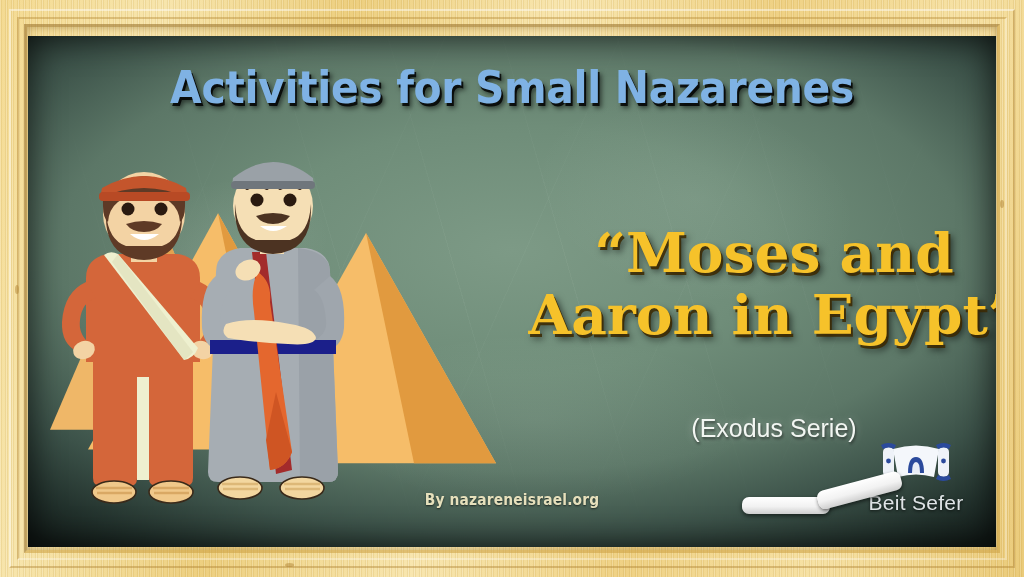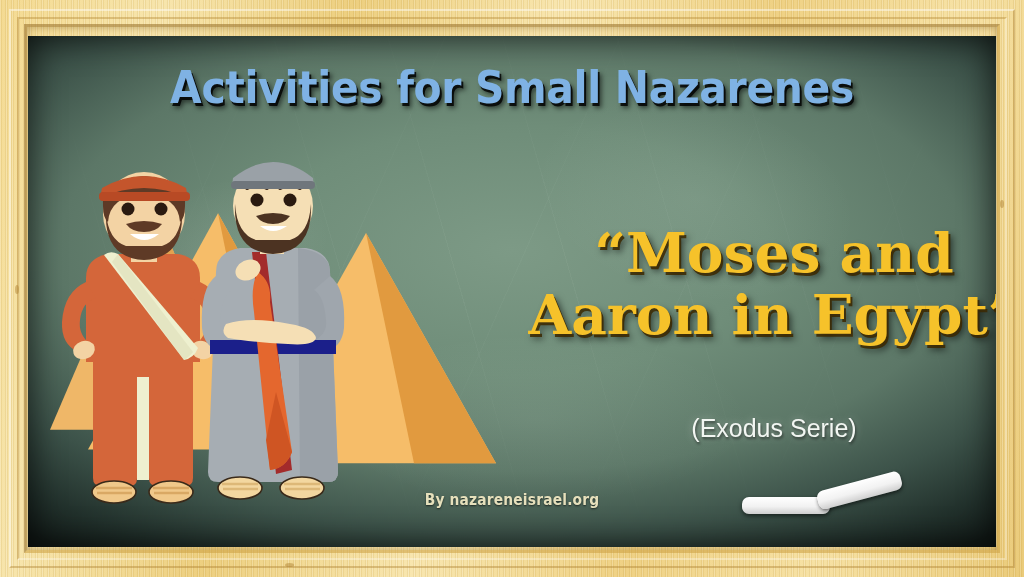--- a/index.html
+++ b/index.html
@@ -281,18 +281,42 @@
 
     <div class="main-title">
       <div>“Moses and</div>
       <div>Aaron in Egypt”</div>
     </div>
 
     <div class="subtitle">(Exodus Serie)</div>
 
     <div class="credit">By nazareneisrael.org</div>
 
+    <div class="logo">
+      <svg width="74" height="48" viewBox="0 0 74 48">
+
+        <g>
+          <rect x="4" y="8" width="11" height="30" rx="5" fill="#eef2f8"></rect>
+          <path d="M2,6 q7,-4 15,0 l-2,4 q-5,-3 -11,0 Z" fill="#2b4a9c"></path>
+          <path d="M2,40 q7,4 15,0 l-2,-4 q-5,3 -11,0 Z" fill="#2b4a9c"></path>
+          <circle cx="9.5" cy="22" r="2.4" fill="#2b4a9c"></circle>
+        </g>
+
+        <g>
+          <rect x="59" y="8" width="11" height="30" rx="5" fill="#eef2f8"></rect>
+          <path d="M57,6 q7,-4 15,0 l-2,4 q-5,-3 -11,0 Z" fill="#2b4a9c"></path>
+          <path d="M57,40 q7,4 15,0 l-2,-4 q-5,3 -11,0 Z" fill="#2b4a9c"></path>
+          <circle cx="64.5" cy="22" r="2.4" fill="#2b4a9c"></circle>
+        </g>
+
+        <path d="M14,10 q23,-7 46,0 l-5,28 q-18,-5 -36,0 Z" fill="#f4f7fb"></path>
+
+        <path d="M29,34 q0,-16 8,-16 q8,0 8,16 Z" fill="#2b4a9c"></path>
+        <path d="M33,34 q0,-11 4,-11 q4,0 4,11 Z" fill="#e9eef7"></path>
+      </svg>
+      <div class="logo-text">Beit Sefer</div>
+    </div>
 
     <div class="chalk chalk-a"></div>
     <div class="chalk chalk-b"></div>
 
   </div>
 </div>
 
 </body></html>

